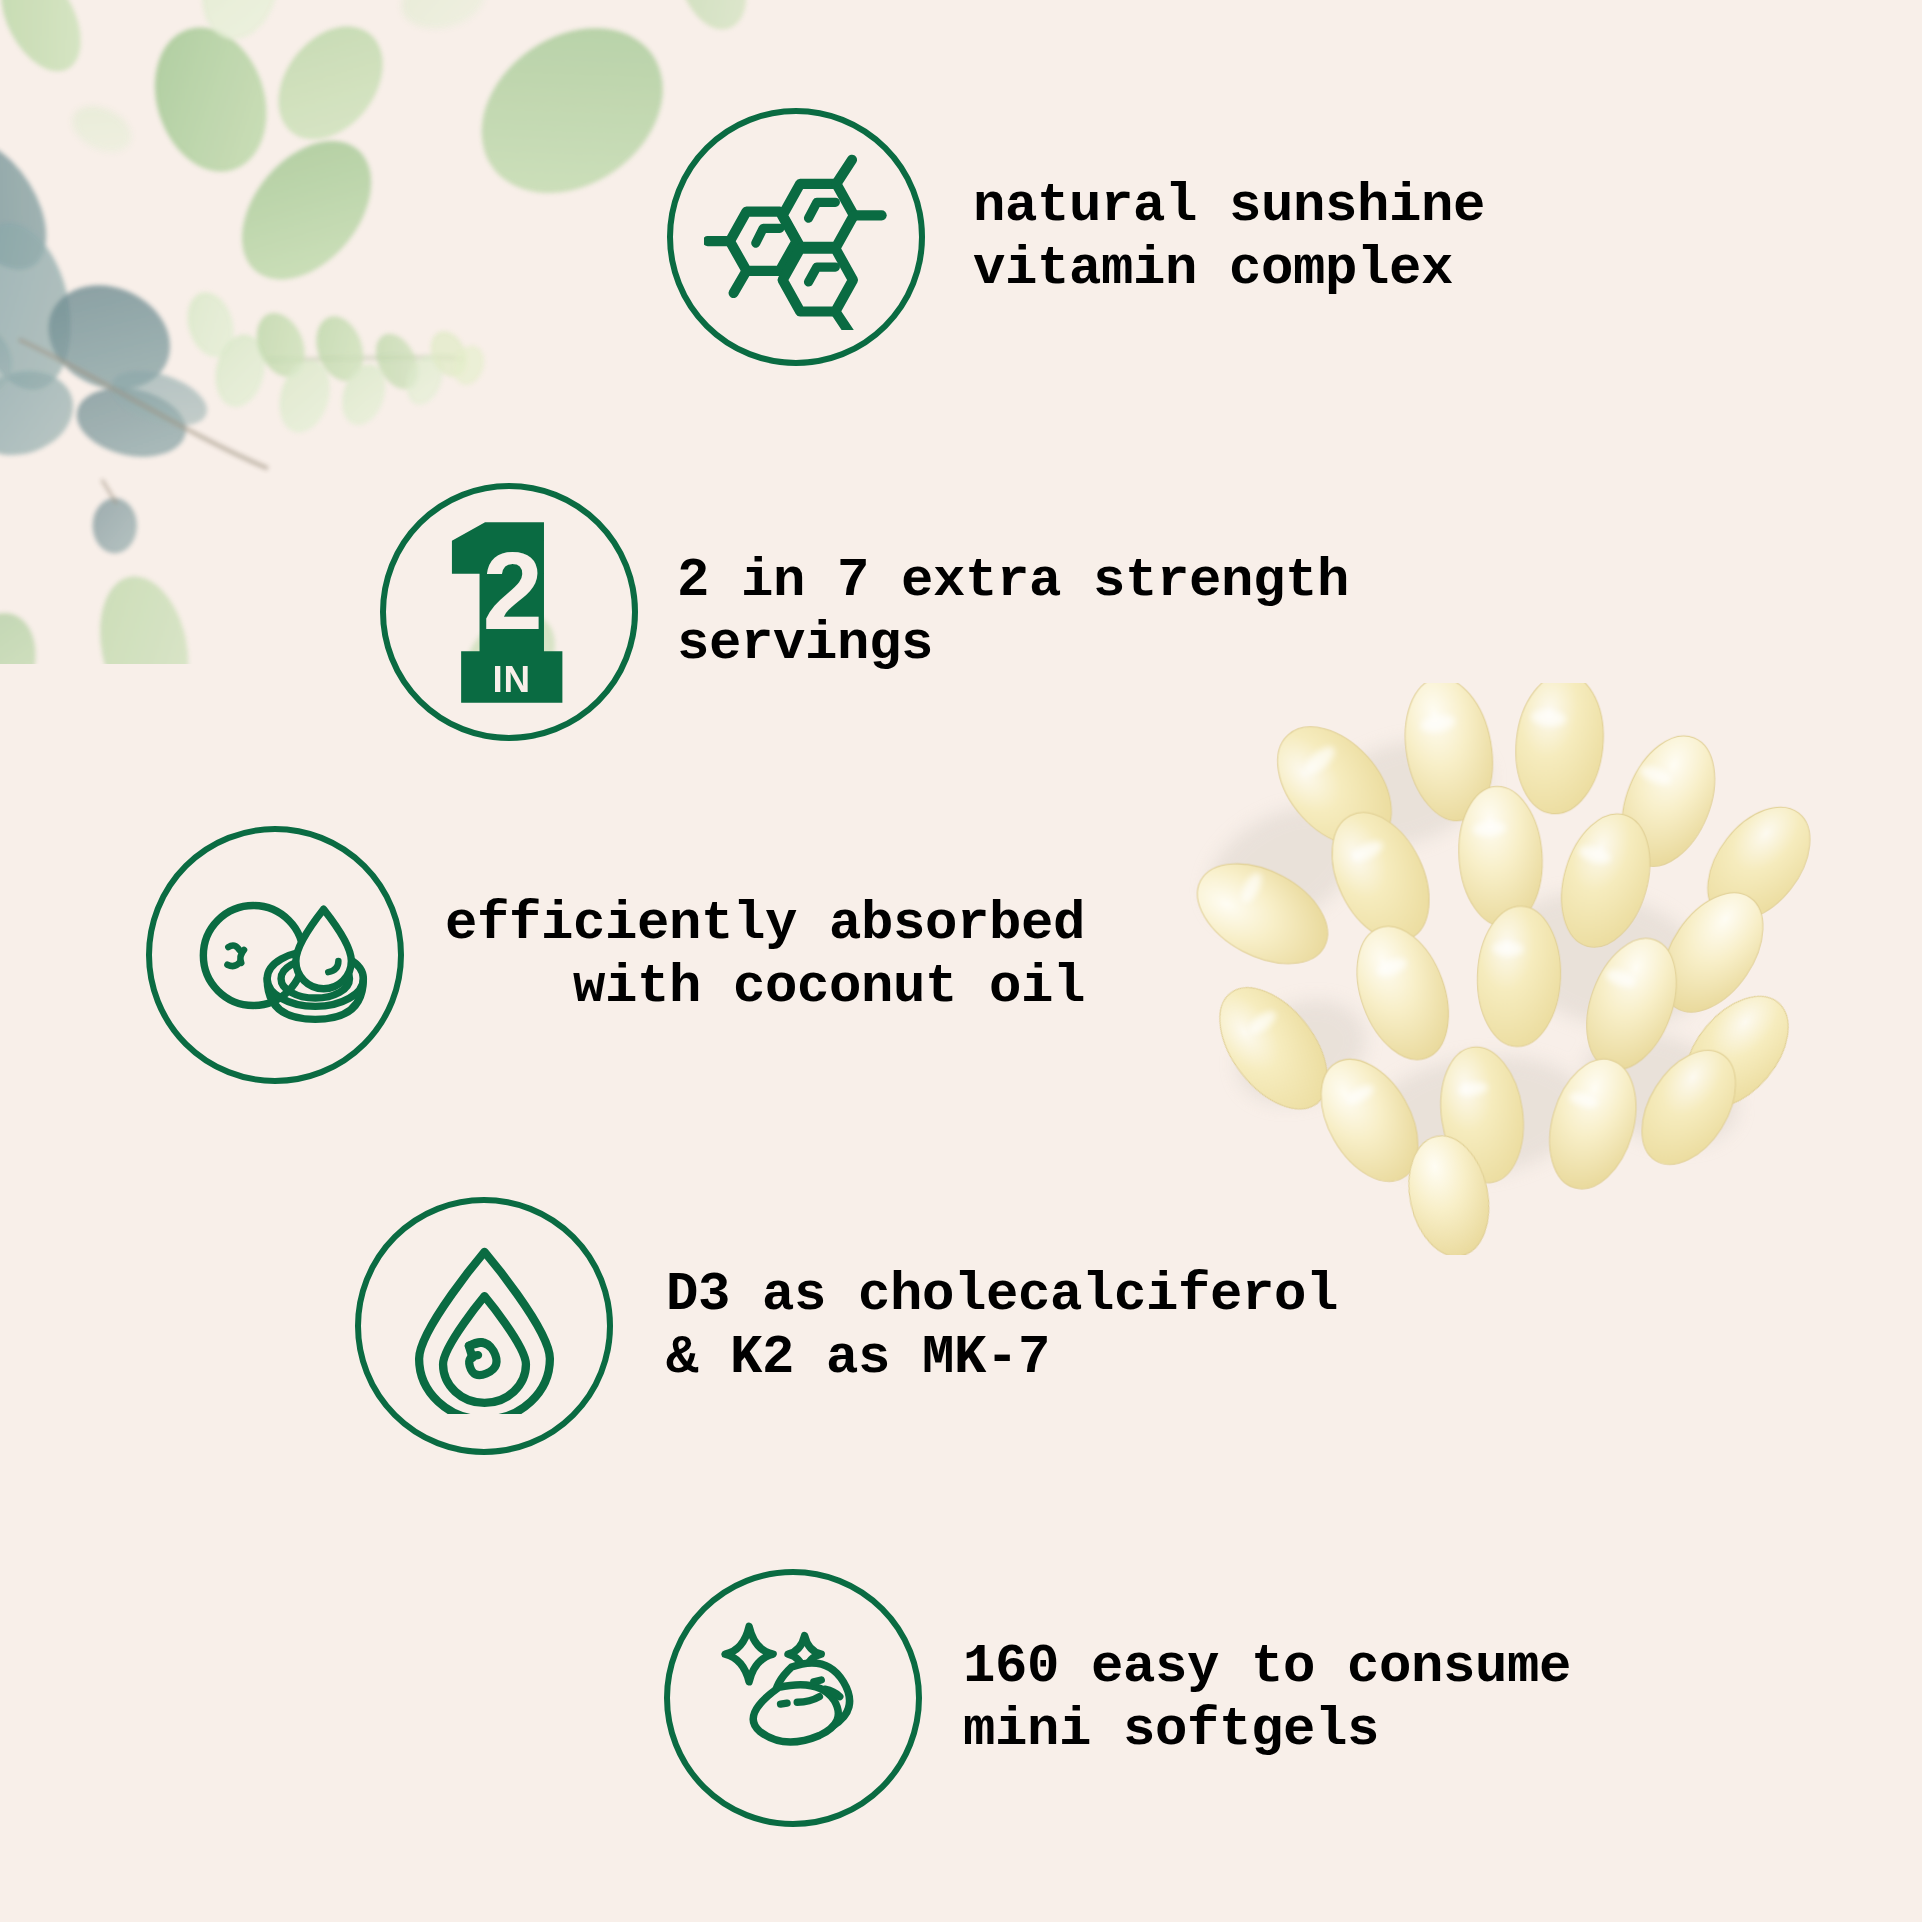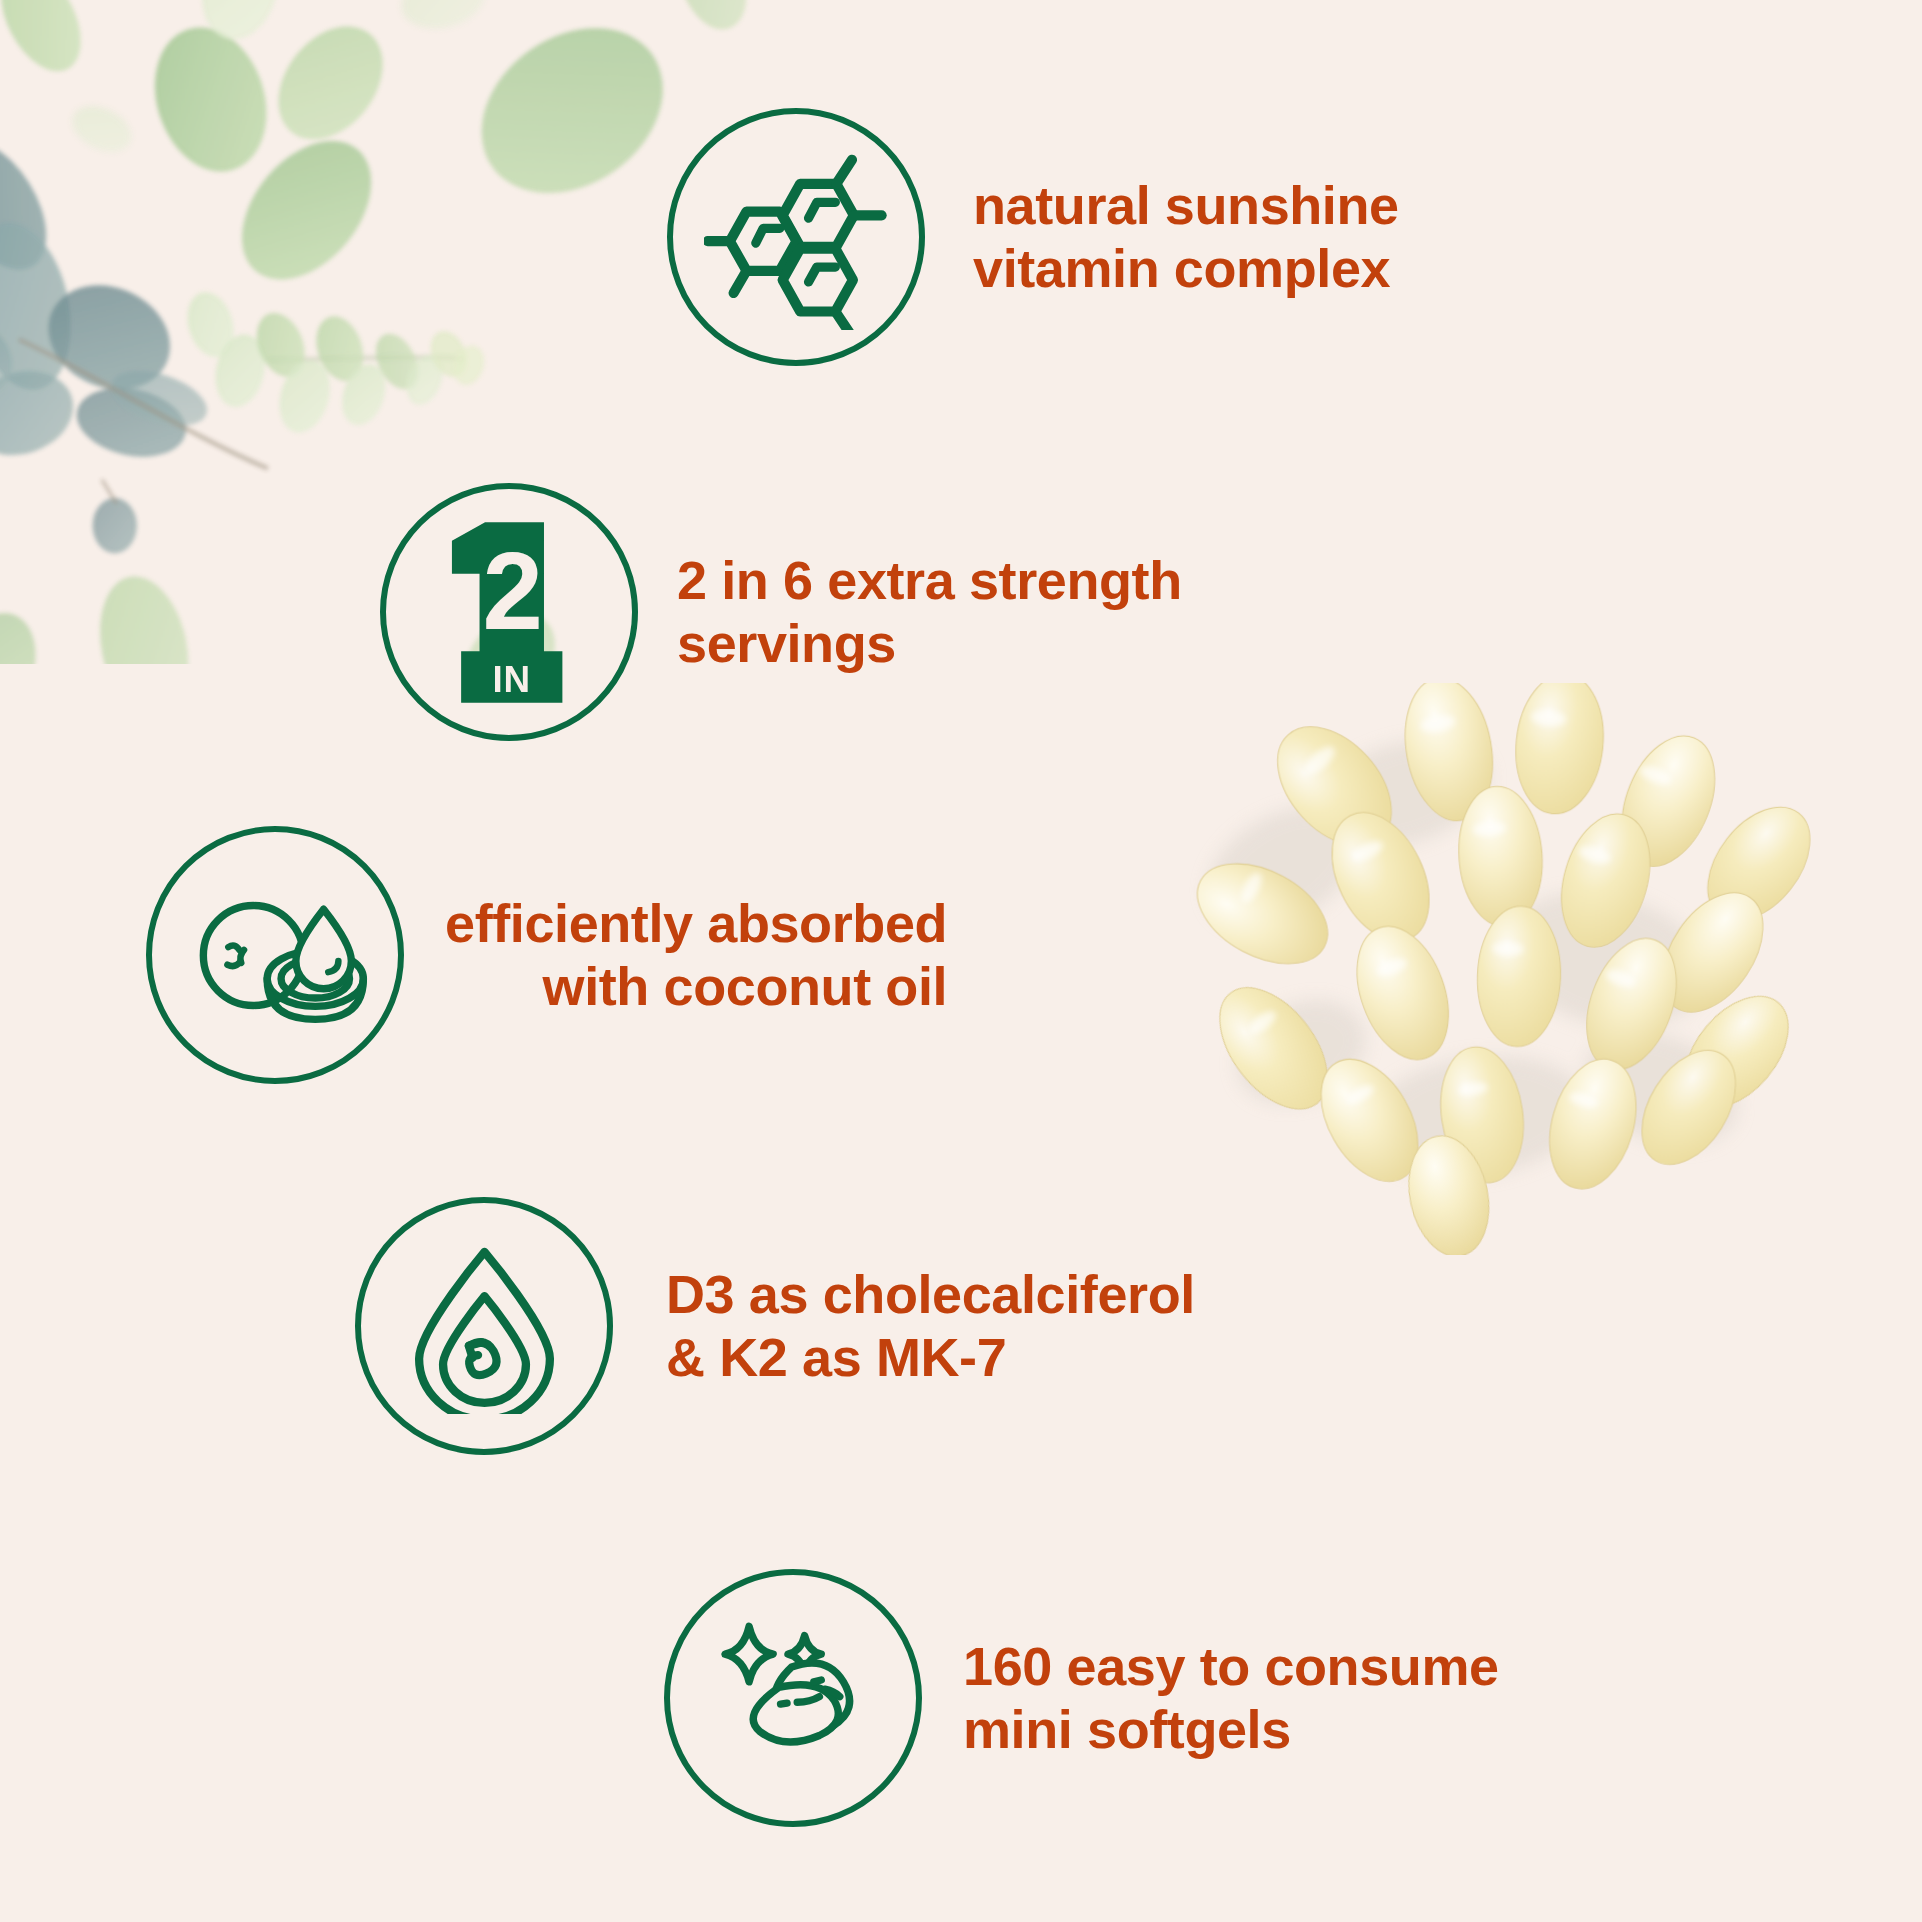--- a/index.html
+++ b/index.html
@@ -43,28 +43,28 @@
     width:258px;height:258px;
     border-radius:50%;
     border:6.5px solid #0a6b42;
     box-sizing:border-box;
     display:flex;align-items:center;justify-content:center;
     flex:0 0 auto;
     background:transparent;
   }
   .icon-circle svg{display:block;}
   .feature-text{
-    color:#c2410c;
+    color:#000000;
     font-weight:bold;
     font-size:54px;
     line-height:1.17;
     letter-spacing:-0.4px;
     white-space:pre-line;
     margin-left:42px;
-    font-family:Liberation Sans, sans-serif;
+    font-family:Liberation Mono, monospace;
     -webkit-font-smoothing:antialiased;
   }
 
   
   #row-0{left:667px;top:108px;}
   #row-1{left:380px;top:483px;}
   #row-2{left:146px;top:826px;text-align:right;}
   #row-3{left:355px;top:1197px;gap:12px;}
   #row-4{left:664px;top:1569px;}
 
@@ -268,21 +268,21 @@
           L 56 58
           L 26 58
           L 26 22
           Z"></path>
 
         <text x="92" y="118" font-family="'Liberation Sans', sans-serif" font-size="118" font-weight="bold" fill="#f8efe9" text-anchor="middle">2</text>
 
         <text x="91" y="186" font-family="'Liberation Sans', sans-serif" font-size="40" font-weight="bold" fill="#f8efe9" text-anchor="middle" letter-spacing="1">IN</text>
       </svg>
     </div>
-    <div class="feature-text">2 in 6 extra strength
+    <div class="feature-text">2 in 7 extra strength
 servings</div>
   </div>
 
   <div class="feature" id="row-2">
     <div class="icon-circle">
       <svg width="185" height="185" viewBox="0 0 200 200" fill="none" stroke="#0a6b42" stroke-width="8" stroke-linecap="round" stroke-linejoin="round" xmlns="http://www.w3.org/2000/svg">
 
         <circle cx="76" cy="100" r="54"></circle>
 
         <path d="M49 91 q7 -5 12 3" stroke-width="7"></path>

